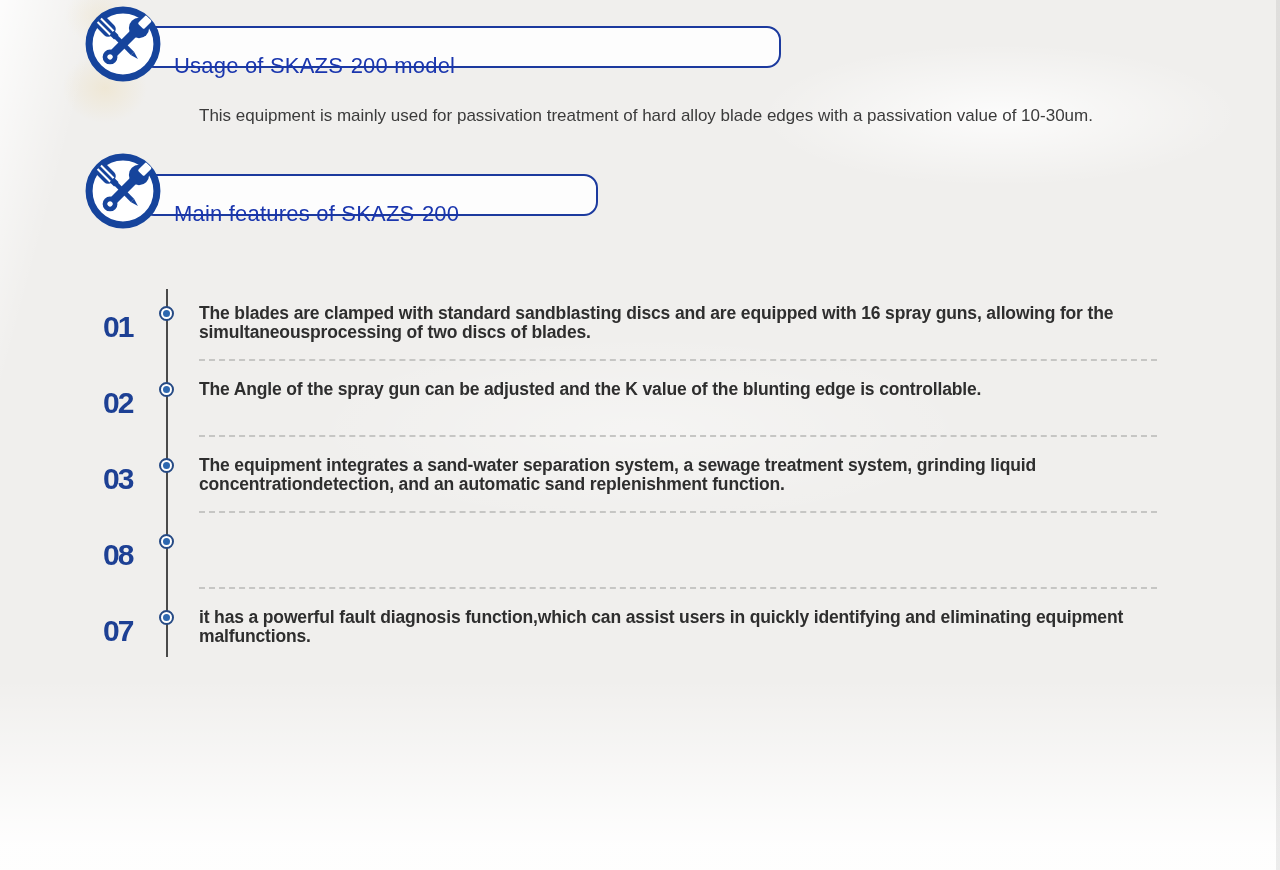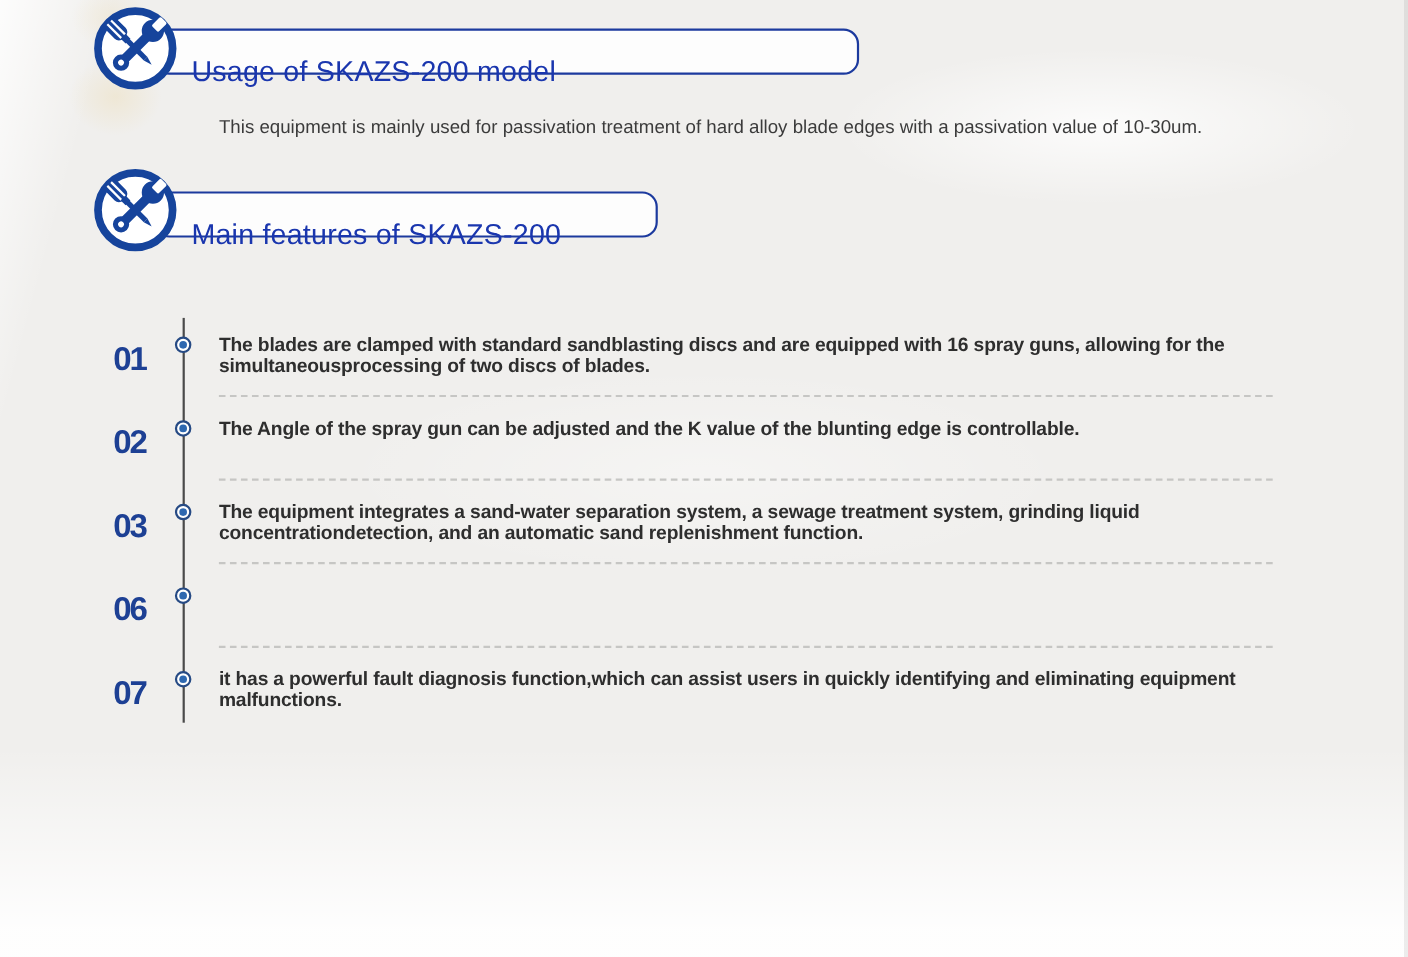--- a/index.html
+++ b/index.html
@@ -21,21 +21,21 @@
   .badge1{left:84px;top:5px;}
   .badge2{left:84px;top:152px;}
   .title-box{
     position:absolute;height:42px;box-sizing:border-box;
     border:2px solid #1c3a9e;border-radius:14px;background:#fdfdfd;
     display:flex;align-items:center;padding-left:32px;z-index:2;
   }
   .title-box1{left:140px;top:26px;width:641px;}
   .title-box2{left:140px;top:174px;width:458px;}
   .title-text{
-    font-size:26px;color:#1a36ae;letter-spacing:0.2px;white-space:nowrap;
+    font-size:22px;color:#1a36ae;letter-spacing:0.2px;white-space:nowrap;
     padding-bottom:2px;
     margin-top:39px;
   }
   .usage-desc{
     position:absolute;left:199px;top:76px;width:958px;
     font-size:17px;line-height:46px;color:#3b3b3b;
   }
   .features{position:absolute;left:103px;top:285px;width:1082px;}
   .timeline{position:absolute;left:63px;top:4px;bottom:8px;width:2px;background:#4a4a4a;}
   .feature{
@@ -125,21 +125,21 @@
     <div class="feature-num">02</div>
     <div class="feature-dot"></div>
     <div class="feature-text">The Angle of the spray gun can be adjusted and the K value of the blunting edge is controllable.</div>
   </div>
     <div class="feature">
     <div class="feature-num">03</div>
     <div class="feature-dot"></div>
     <div class="feature-text">The equipment integrates a sand-water separation system, a sewage treatment system, grinding liquid concentrationdetection, and an automatic sand replenishment function.</div>
   </div>
     <div class="feature">
-    <div class="feature-num">06</div>
+    <div class="feature-num">08</div>
     <div class="feature-dot"></div>
   </div>
     <div class="feature">
     <div class="feature-num">07</div>
     <div class="feature-dot"></div>
     <div class="feature-text">it has a powerful fault diagnosis function,which can assist users in quickly identifying and eliminating equipment malfunctions.</div>
   </div>
   </div>
 
 </body></html>

